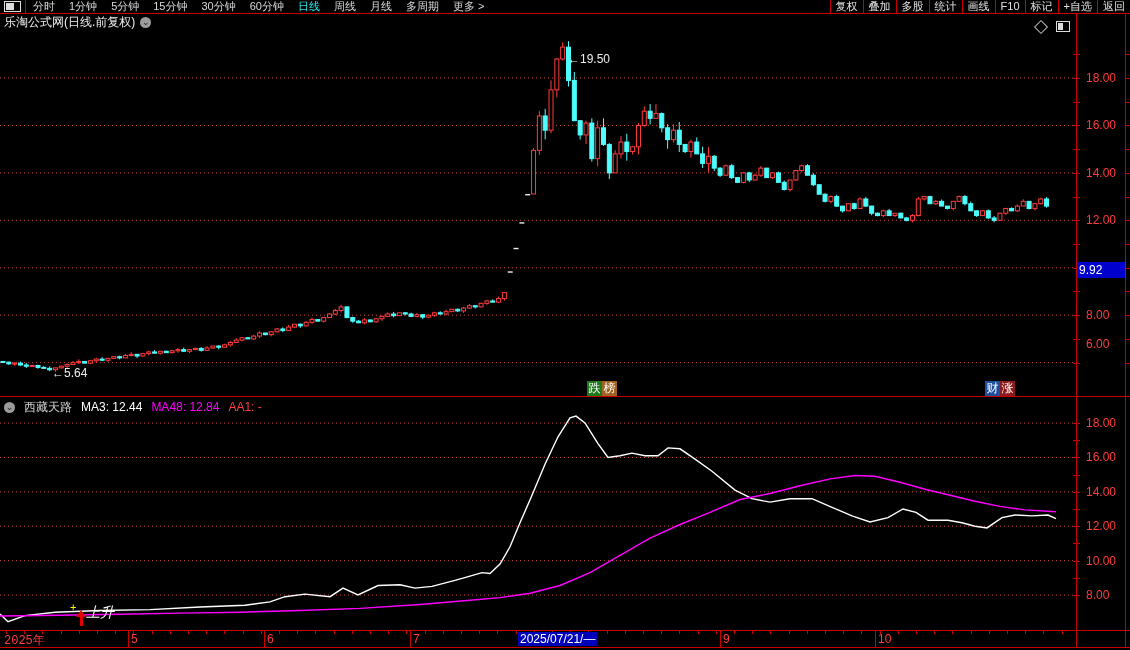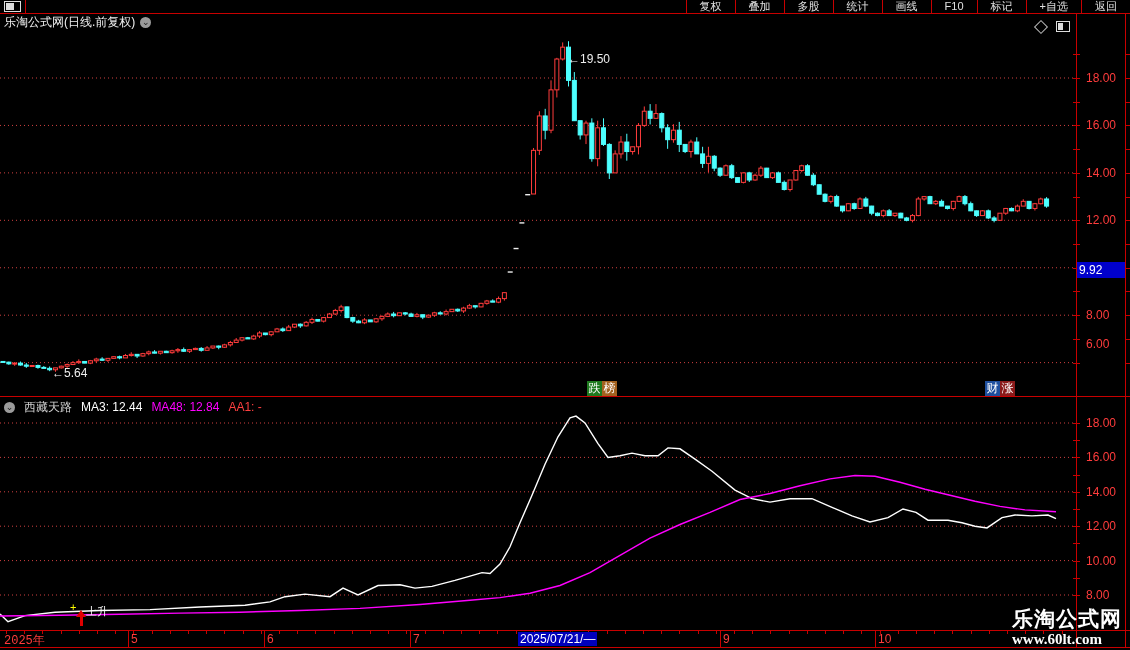--- a/index.html
+++ b/index.html
@@ -7,21 +7,21 @@
           font-family:"Liberation Sans","DejaVu Sans",sans-serif;color:#ddd;}
   
   .toolbar{position:absolute;left:0;top:0;width:1130px;height:13px;display:flex;align-items:center;
            font-size:11px;line-height:13px;white-space:nowrap;}
   .tb-icon{width:15px;height:9px;border:1px solid #ddd;margin:0 4px;position:relative;flex:0 0 auto;}
   .tb-icon::after{content:"";position:absolute;left:1px;top:1px;bottom:1px;width:55%;background:#ddd;}
   .tb-sep{width:1px;height:13px;background:#c80000;flex:0 0 auto;}
   .tb-item{padding:0 7px;color:#d8d8d8;cursor:default;}
   .tb-item.active{color:#27e7e7;}
   .tb-right{position:absolute;right:0;top:0;height:13px;display:flex;}
-  .tb-rcell{border-left:1px solid #c80000;padding:0 13px;color:#e0e0e0;display:flex;align-items:center;}
+  .tb-rcell{border-left:1px solid #c80000;padding:0 5px;color:#e0e0e0;display:flex;align-items:center;}
   .redline-h{position:absolute;left:0;width:1130px;height:1px;background:#c80000;}
   .redline-v{position:absolute;width:1px;background:#c80000;}
   
   .titlerow{position:absolute;left:4px;top:15px;height:14px;display:flex;align-items:center;font-size:12px;color:#efefef;}
   .circ{display:inline-block;width:11px;height:11px;border-radius:50%;background:#9b9b9b;color:#222;
         font-size:9px;line-height:10px;text-align:center;margin-left:5px;}
   .t-icons{position:absolute;top:21px;display:flex;gap:10px;align-items:center;}
   .diamond{width:8px;height:8px;border:1px solid #bbb;transform:rotate(45deg);}
   .split{width:12px;height:9px;border:1px solid #ddd;position:relative;}
   .split::after{content:"";position:absolute;left:1px;top:1px;bottom:1px;width:45%;background:#ddd;}
@@ -42,34 +42,47 @@
   .dlab{position:absolute;top:1px;font-size:12px;color:#ff3c3c;white-space:nowrap;}
   .dlab.hl{background:#0000bb;color:#fff;padding:0 2px;}
   .dtick{position:absolute;top:0;width:1px;height:3px;background:#c80000;}
   .dline{position:absolute;top:0;width:1px;height:16px;background:#c80000;}
   
   .wm{position:absolute;right:8px;bottom:2px;text-align:left;z-index:9;}
   .wm .l1{color:#fff;font-size:21px;font-weight:bold;letter-spacing:1px;line-height:24px;}
   .wm .l2{color:#fff;font-size:15px;font-weight:bold;font-family:"Liberation Serif","DejaVu Serif",serif;line-height:17px;}
   
   .riseplus{position:absolute;color:#ffff00;font-size:11px;}
-  .risetext{position:absolute;color:#fff;font-size:11px;}
+  .risetext{position:absolute;color:#fff;font-size:14px;font-style:italic;}
   .arrowstem{position:absolute;width:3px;height:9px;background:#e00000;}
   .arrowhead{position:absolute;width:0;height:0;border-left:5px solid transparent;border-right:5px solid transparent;
              border-bottom:7px solid #e00000;}
   svg{position:absolute;left:0;}
 </style>
 </head>
 <body>
 
 <div class="screen">
 
   <div class="toolbar">
     <div class="tb-icon"></div>
     <div class="tb-sep"></div>
+    <div id="tb-left" style="display:flex;">
+        <div class="tb-item">分时</div>
+        <div class="tb-item">1分钟</div>
+        <div class="tb-item">5分钟</div>
+        <div class="tb-item">15分钟</div>
+        <div class="tb-item">30分钟</div>
+        <div class="tb-item">60分钟</div>
+        <div class="tb-item active">日线</div>
+        <div class="tb-item">周线</div>
+        <div class="tb-item">月线</div>
+        <div class="tb-item">多周期</div>
+        <div class="tb-item">更多 &gt;</div>
+      </div>
     <div class="tb-right" id="tb-right">
         <div class="tb-rcell">复权</div>
         <div class="tb-rcell">叠加</div>
         <div class="tb-rcell">多股</div>
         <div class="tb-rcell">统计</div>
         <div class="tb-rcell">画线</div>
         <div class="tb-rcell">F10</div>
         <div class="tb-rcell">标记</div>
         <div class="tb-rcell">+自选</div>
         <div class="tb-rcell">返回</div>
@@ -622,17 +635,13 @@
       <div class="dline" style="left: 875px;"></div>
       <div class="dlab" style="left: 4px; font-family: Liberation Mono, monospace;">2025年</div>
       <div class="dlab" style="left: 131px;">5</div>
       <div class="dlab" style="left: 267px;">6</div>
       <div class="dlab" style="left: 413px;">7</div>
       <div class="dlab hl" style="left: 518px;">2025/07/21/—</div>
       <div class="dlab" style="left: 723px;">9</div>
       <div class="dlab" style="left: 878px;">10</div>
     </div>
 
-  <div class="wm">
-    <div class="l1">乐淘公式网</div>
-    <div class="l2">www.60lt.com</div>
-  </div>
 </div>
 
 </body></html>

